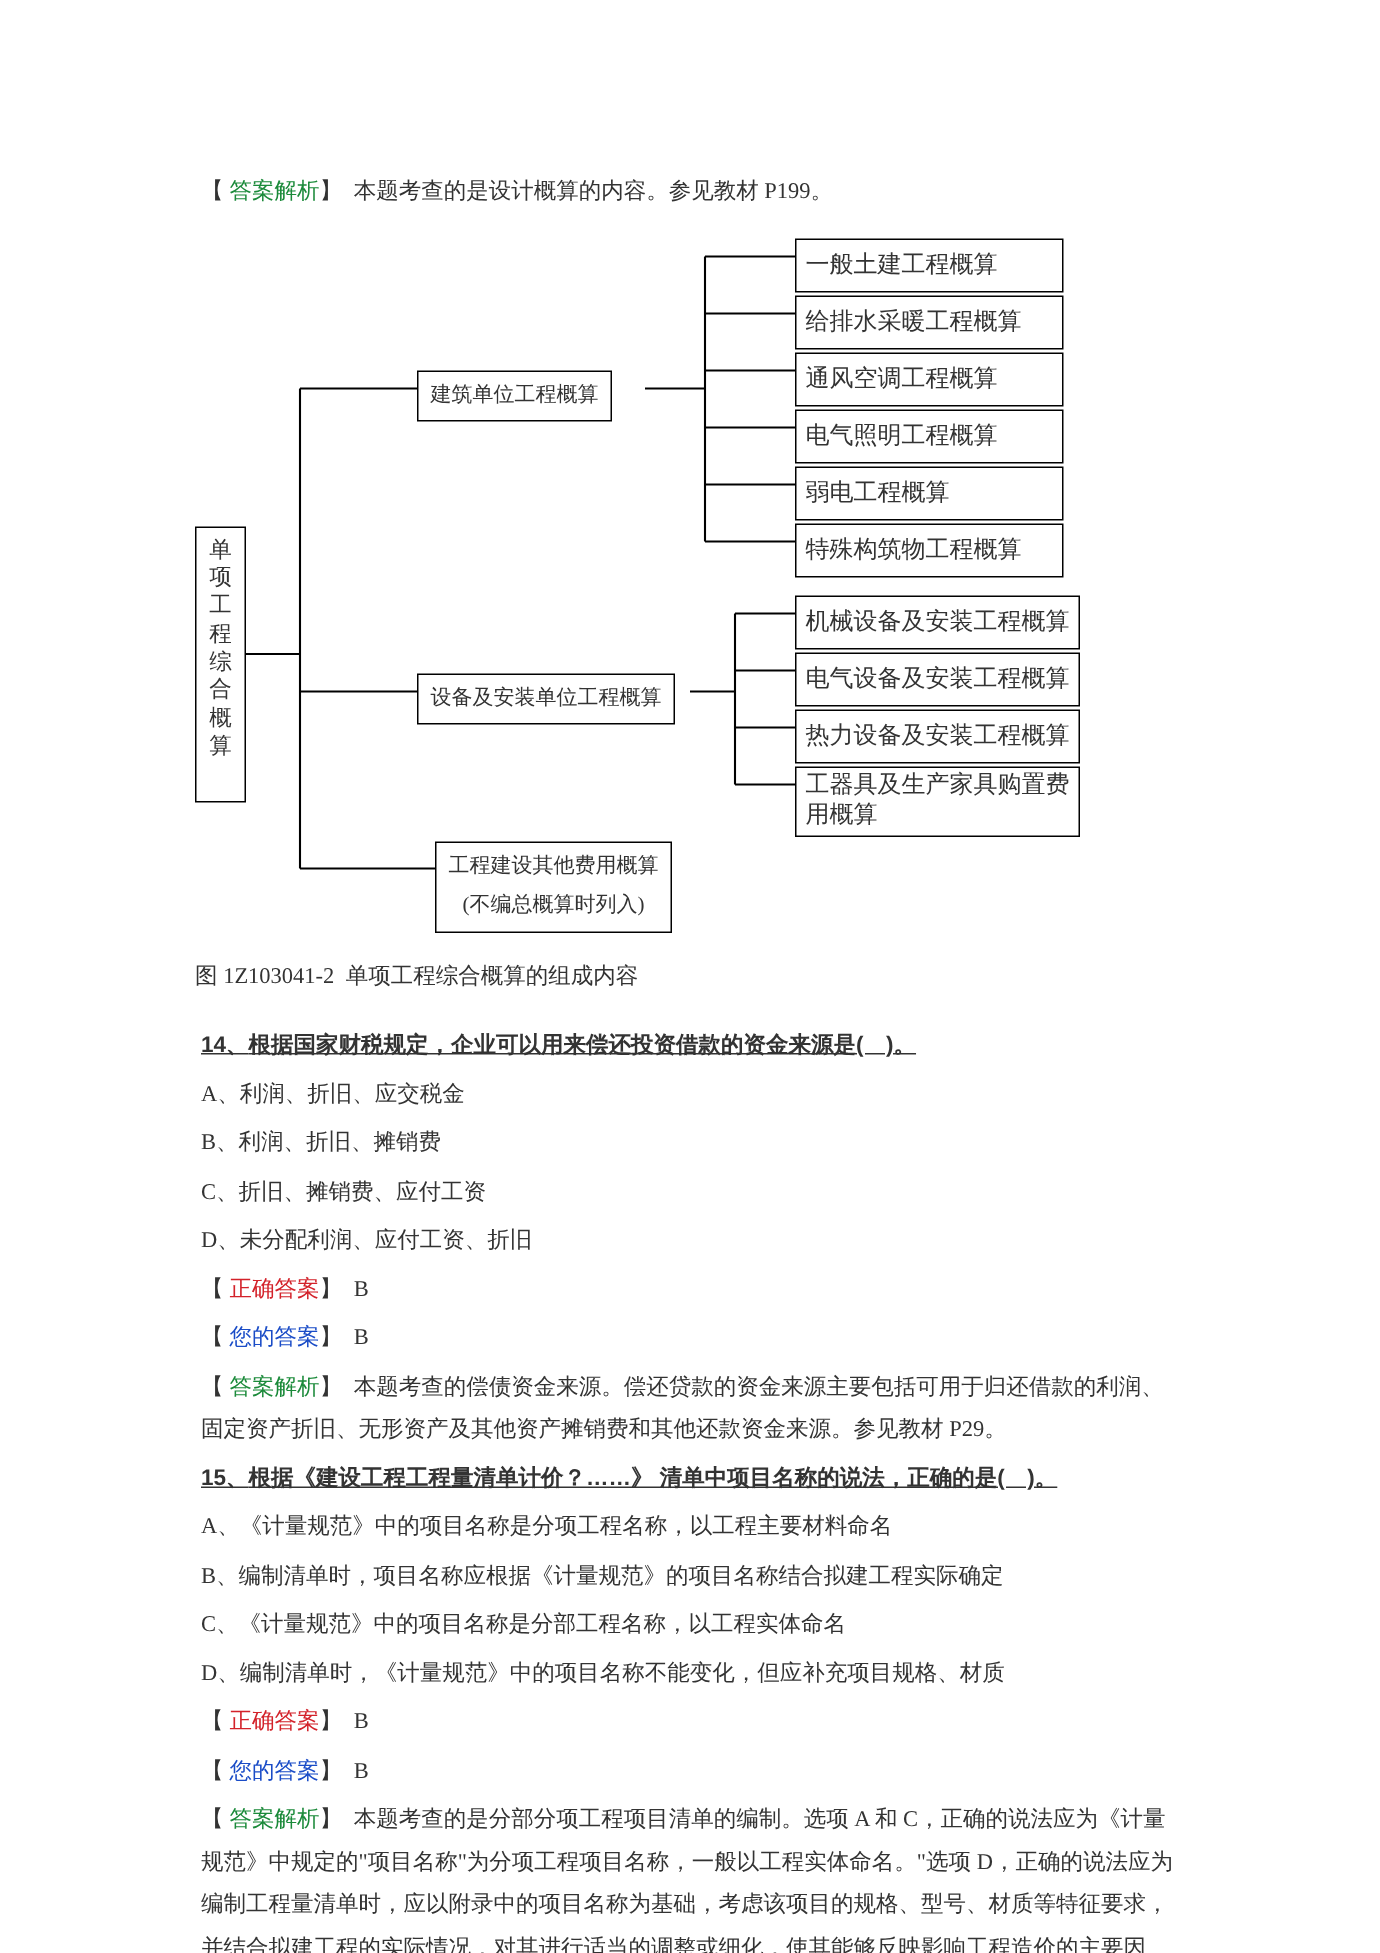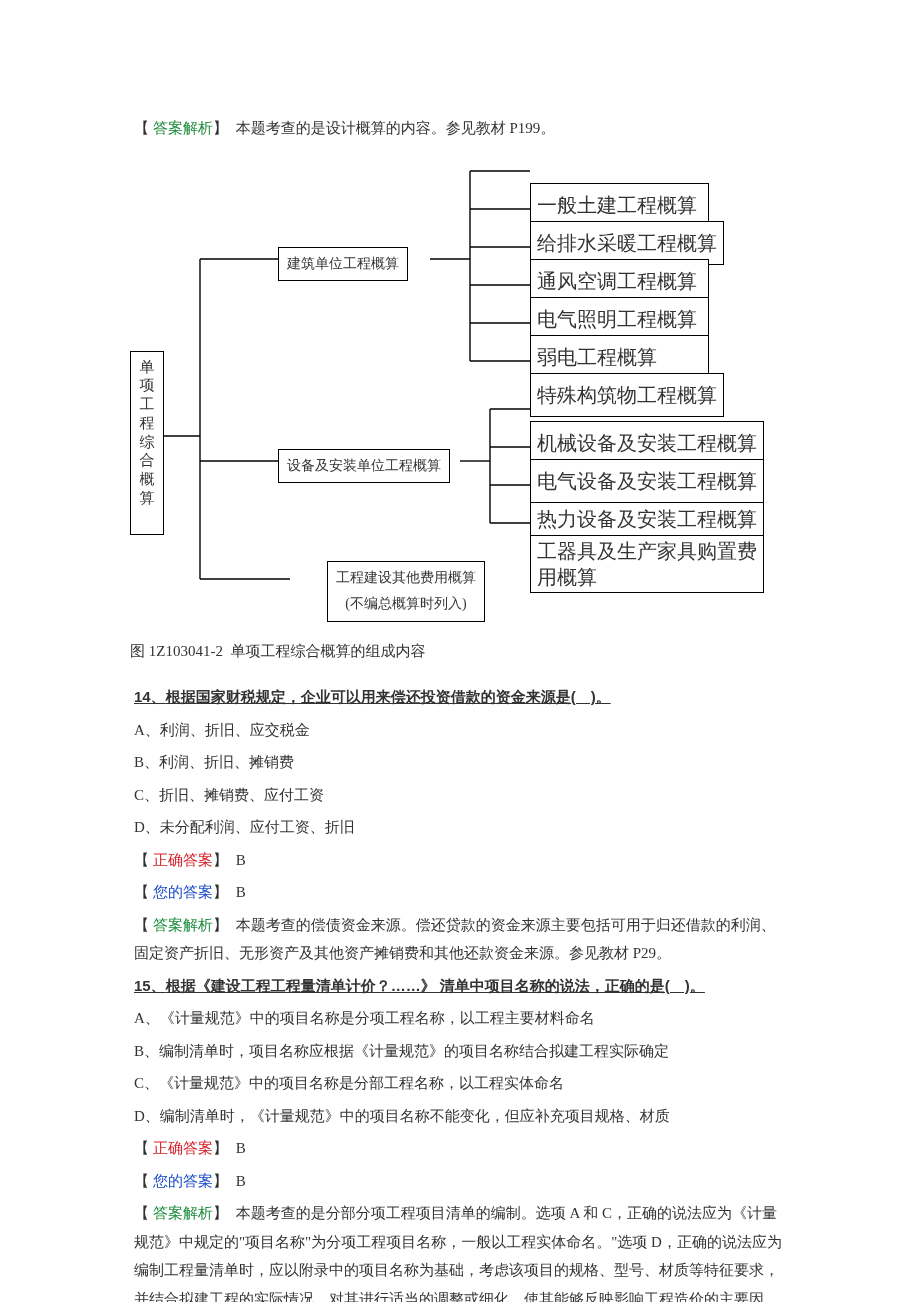--- a/index.html
+++ b/index.html
@@ -51,24 +51,23 @@
     padding: 3px 8px;
     font-size: 14px;
     white-space: nowrap;
   }
   .rbox {
     position: absolute;
     border: 1.5px solid #000;
     background: #fff;
     text-align: left;
     padding: 2px 6px;
-    font-size: 20px;
+    font-size: 16px;
     white-space: nowrap;
     min-width: 165px;
-    margin-top: 24px;
   }
   svg.connectors {
     position: absolute;
     left: 0; top: 0;
     width: 660px; height: 480px;
   }
   .caption {
     text-align: left;
     font-size: 15px;
     margin: 6px 0 18px 0;
@@ -115,21 +114,21 @@
 项
 工
 程
 综
 合
 概
 算</span></div>
 
     <div class="cbox" style="left:148px; top:96px;"><span>建筑单位工程概算</span></div>
     <div class="cbox" style="left:148px; top:298px;"><span>设备及安装单位工程概算</span></div>
-    <div class="cbox" style="left:160px; top:410px; text-align:center;margin-left:37px;">
+    <div class="cbox" style="left:160px; top:410px; text-align:center;">
       <span>工程建设其他费用概算</span><br>
       <span>(不编总概算时列入)</span>
     </div>
 
     <div class="rbox" style="left:400px; top:8px;"><span>一般土建工程概算</span></div>
     <div class="rbox" style="left:400px; top:46px;"><span>给排水采暖工程概算</span></div>
     <div class="rbox" style="left:400px; top:84px;"><span>通风空调工程概算</span></div>
     <div class="rbox" style="left:400px; top:122px;"><span>电气照明工程概算</span></div>
     <div class="rbox" style="left:400px; top:160px;"><span>弱电工程概算</span></div>
     <div class="rbox" style="left:400px; top:198px;"><span>特殊构筑物工程概算</span></div>

